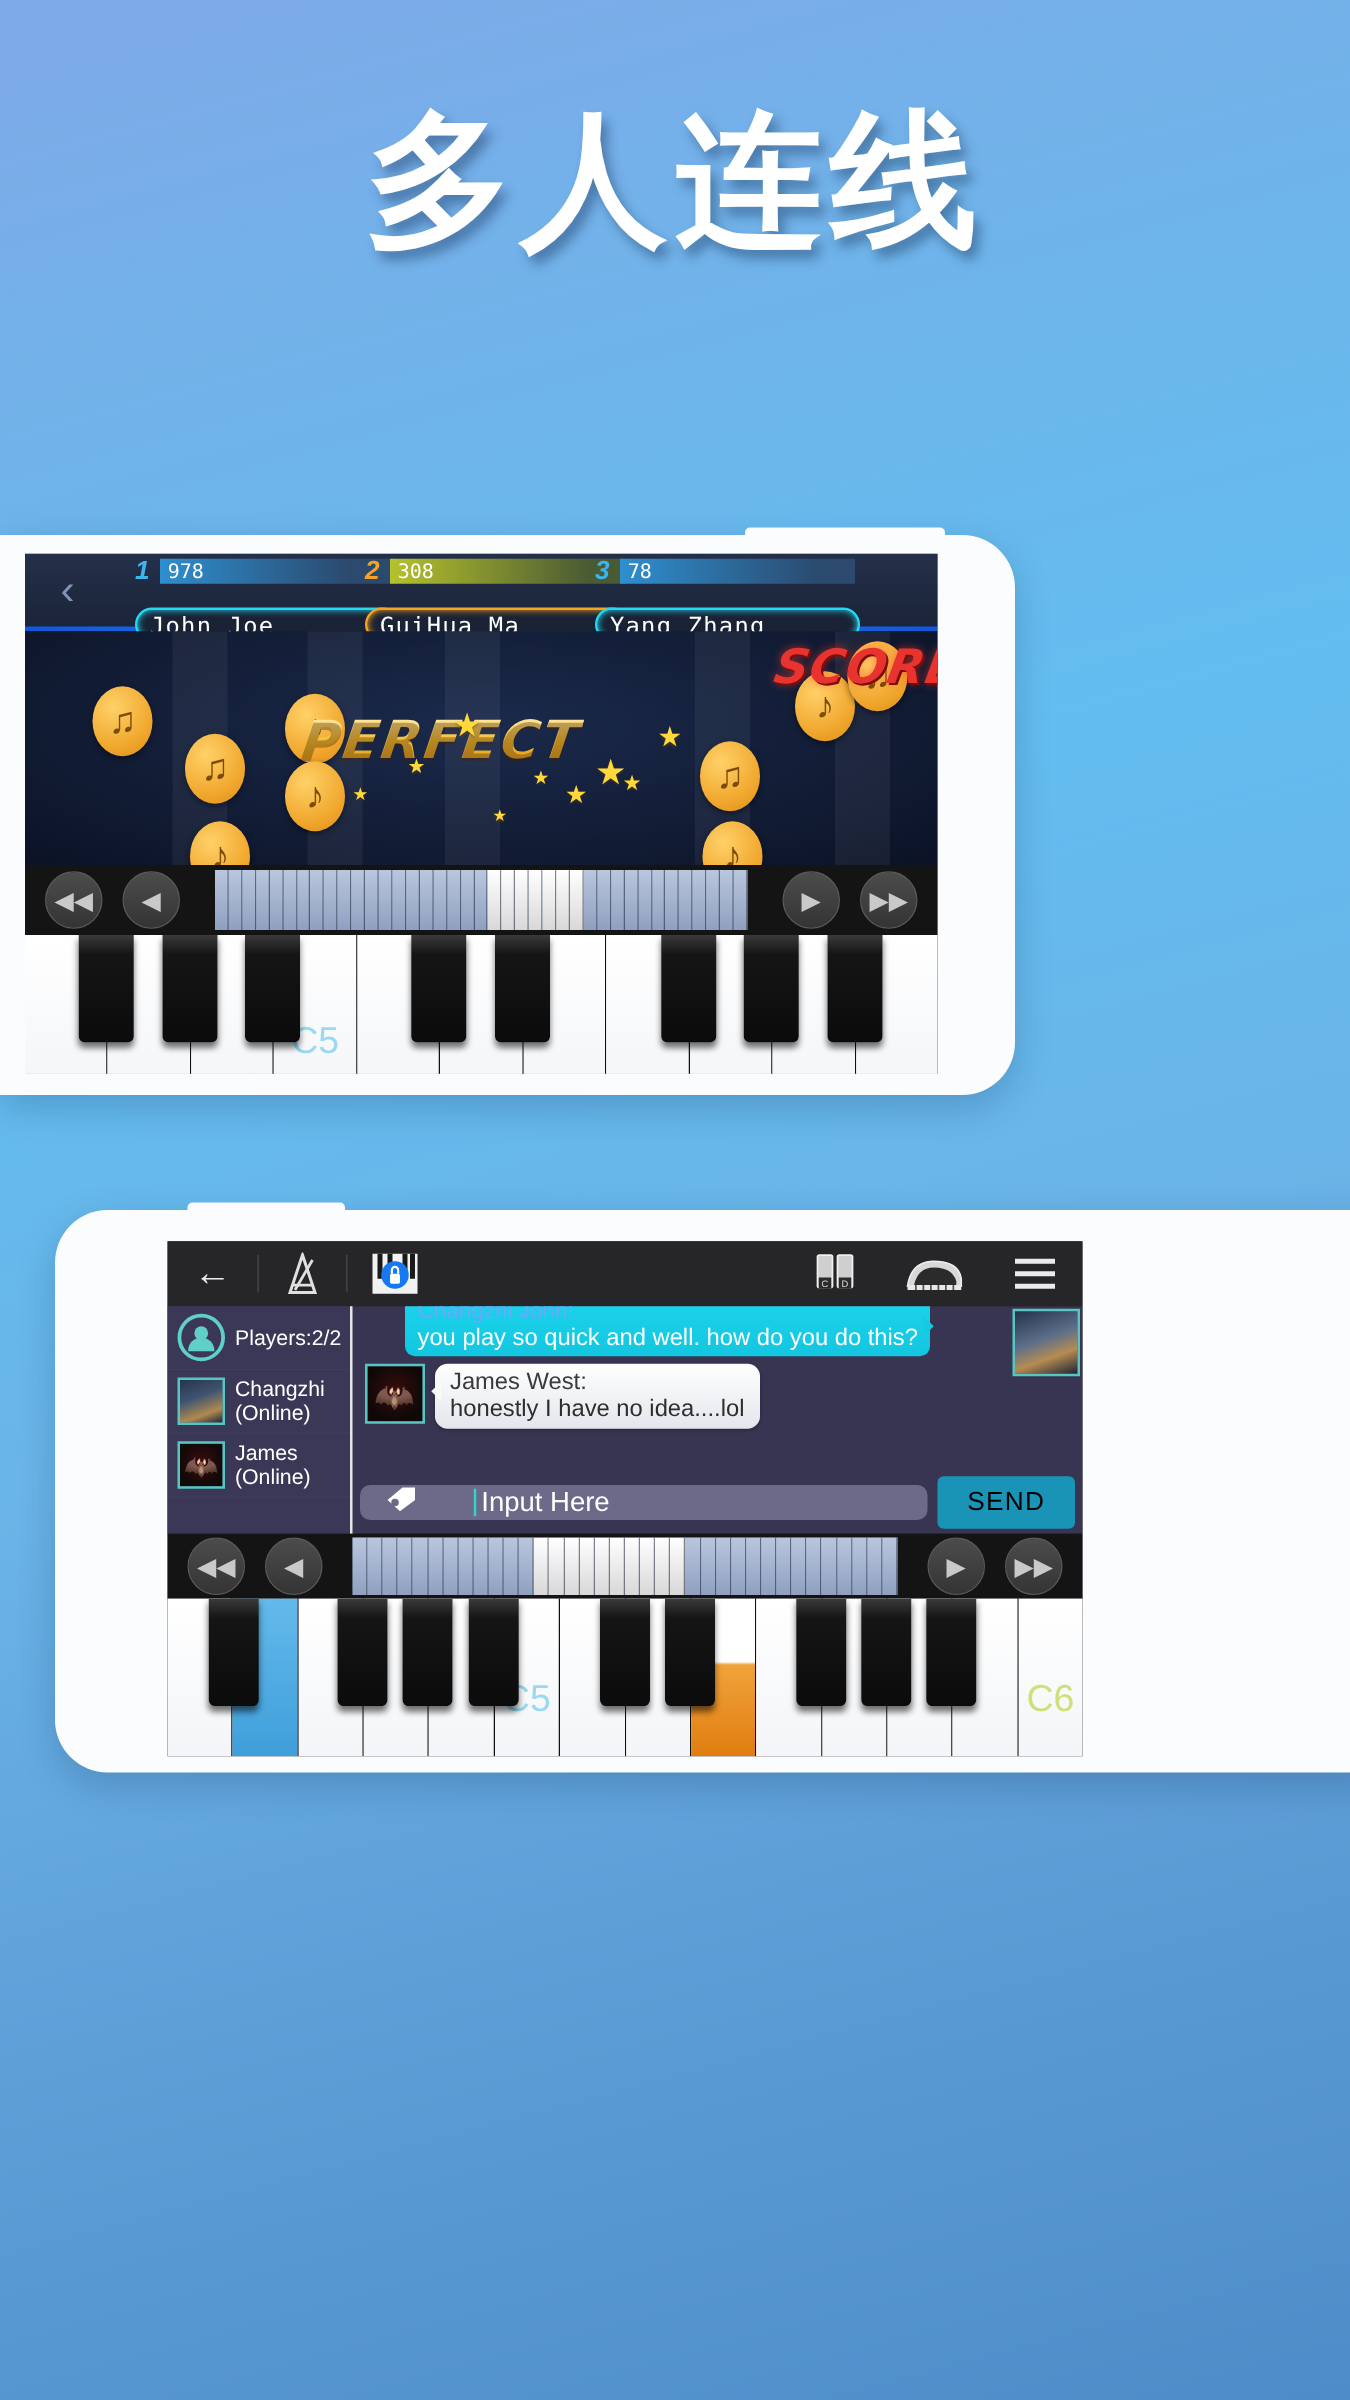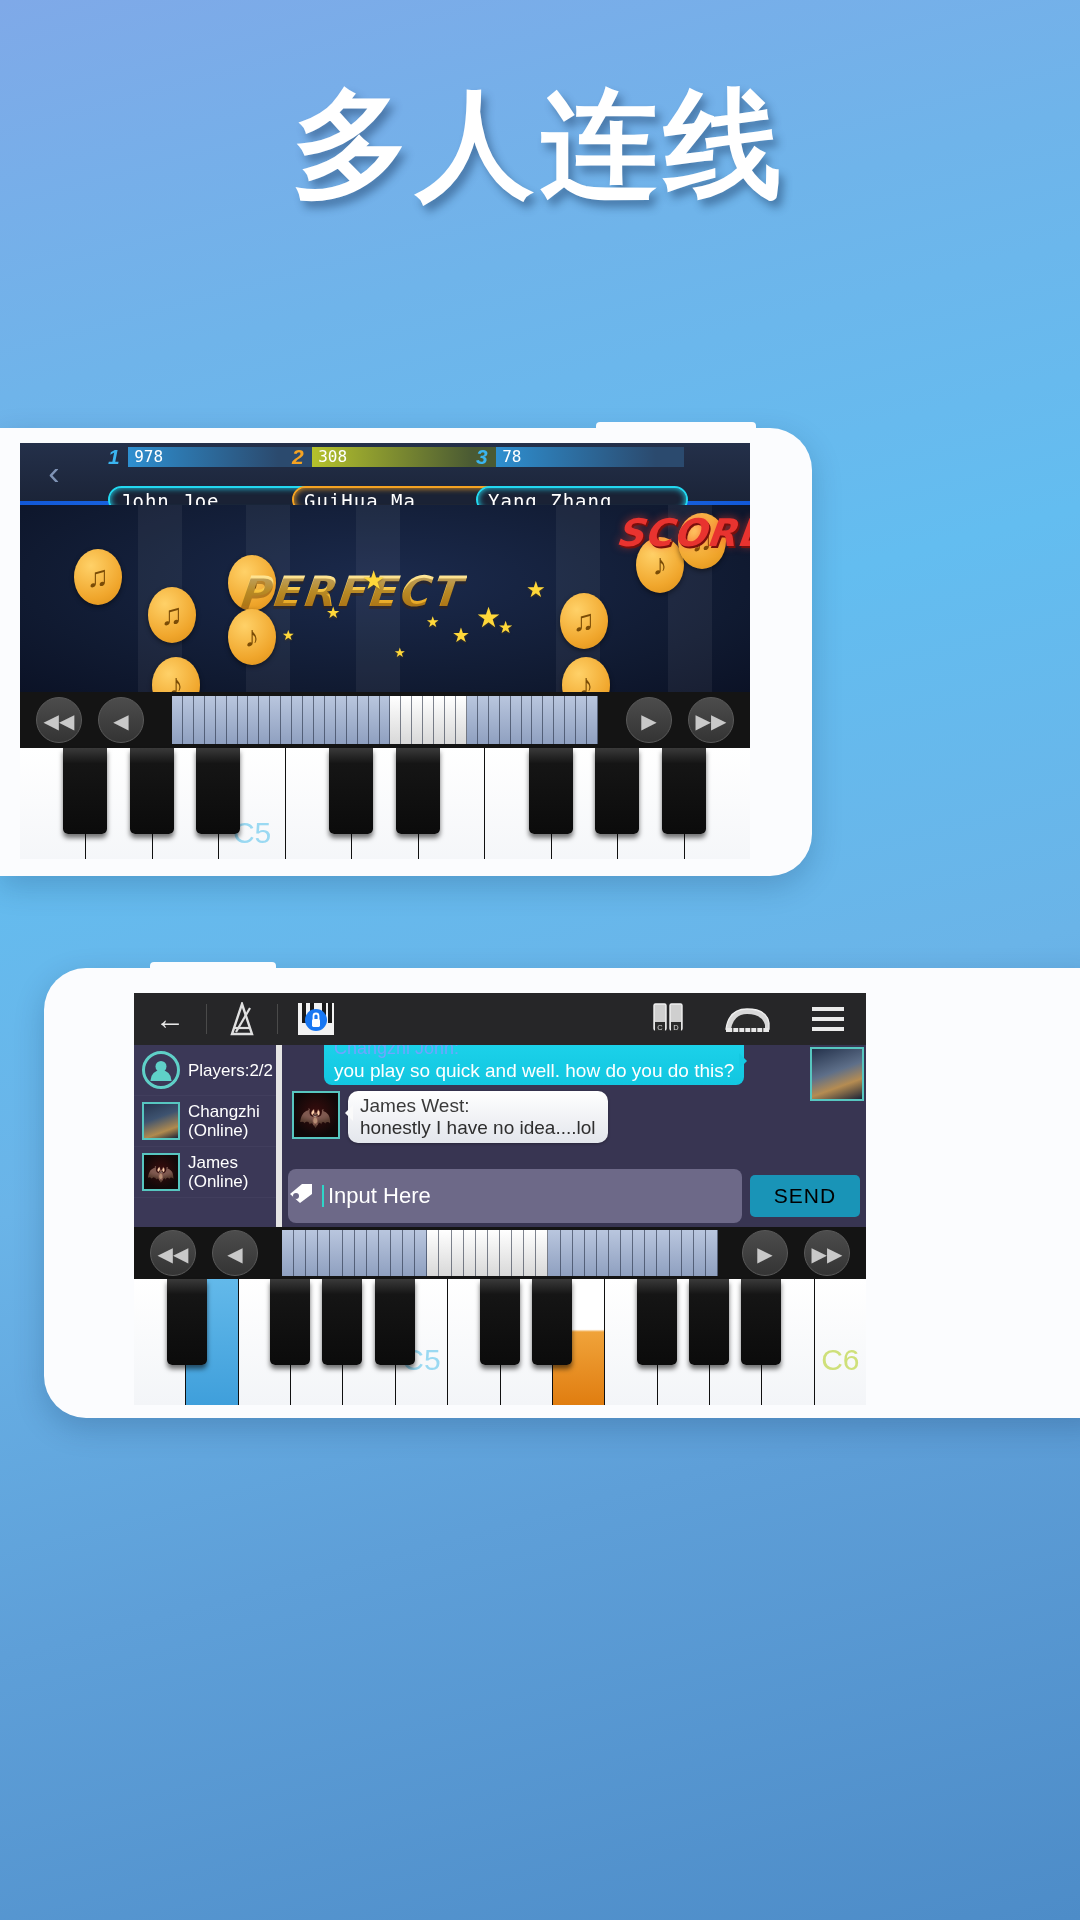--- a/index.html
+++ b/index.html
@@ -111,21 +111,21 @@
   
   #phone-bot{ left:44px; top:968px; width:1056px; height:450px; border-radius:42px 0 0 42px; }
   #phone-bot .notch{ position:absolute; left:106px; top:-6px; width:126px; height:12px; background:#fbfcfe; border-radius:4px;}
   .screen-bot{ position:absolute; left:134px; top:993px; width:732px; height:412px; background:#11101c; overflow:hidden; }
 
   .toolbar{ position:relative; height:52px; background:#262628; display:flex; align-items:center; }
   .tb-ico{ height:52px; display:flex; align-items:center; justify-content:center; color:#e8e8e8; }
   .tb-sep{ width:1px; height:30px; background:#4a4a4a; }
 
   .chatwrap{ position:relative; height:182px; background:#383552; display:flex; }
-  .players{ width:148px; background:#3b3857; border-right:6px solid #e5e5e5; }
+  .players{ width:148px; background:#3b3857; border-right:2px solid #e5e5e5; }
   .prow{ display:flex; align-items:center; padding:6px 8px; border-bottom:1px solid #55517040; }
   .pav{ width:38px; height:38px; border:2px solid #57c6c0; flex:none; overflow:hidden; }
   .pav.bat{ background:radial-gradient(circle at 50% 45%,#3a0d0d,#120909 70%); position:relative; }
   .pav.bat::after{ content:"🦇"; position:absolute; inset:0; font-size:22px; line-height:38px; text-align:center; color:#8d2b28; }
   .pav.cz{ background:linear-gradient(160deg,#27354f 0%,#3e5370 40%,#b08a4e 75%,#1c2437 100%); }
   .pcircle{ width:38px; height:38px; border-radius:50%; border:3px solid #5fd0c8; flex:none; position:relative; }
   .pcircle::before{ content:""; position:absolute; left:50%; top:7px; transform:translateX(-50%);
                     width:11px; height:11px; border-radius:50%; background:#5fd0c8; }
   .pcircle::after{ content:""; position:absolute; left:50%; bottom:5px; transform:translateX(-50%);
                    width:21px; height:11px; border-radius:11px 11px 0 0; background:#5fd0c8; }
@@ -141,21 +141,21 @@
   .bubble-cyan .sender{ color:#6fa5ff; font-size:18px; display:block; margin-bottom:1px; }
   .bubble-cyan::after{ content:""; position:absolute; right:-11px; top:18px; border:8px solid transparent; border-left-color:#14c9e2; }
   .bubble-white{ background:linear-gradient(180deg,#ffffff,#e3e6ec); border-radius:10px; padding:4px 12px;
                  color:#2e2e2e; font-size:19px; position:relative; box-shadow:0 1px 3px rgba(0,0,0,.3); }
   .bubble-white .sender{ display:block; color:#3a3a3a; font-size:19px; }
   .bubble-white::before{ content:""; position:absolute; left:-11px; top:14px; border:8px solid transparent; border-right-color:#fafafa; }
   .sidepic{ position:absolute; right:2px; top:2px; width:54px; height:54px; border:2px solid #57c6c0;
             background:linear-gradient(160deg,#24324c,#5e6f89 45%,#b58c52 70%,#1b2336); }
 
   .inputbar{ position:absolute; left:148px; right:0; bottom:4px; display:flex; align-items:center; padding:0 6px; }
-  .ifield{ flex:1; height:54px; background:#6d6988; border-radius:8px; display:flex; align-items:center; padding:0 0; }
+  .ifield{ flex:1; height:28px; background:#6d6988; border-radius:8px; display:flex; align-items:center; padding:0 20px;gap:37px; }
   .pen{ color:#fff; font-size:22px; margin-right:8px; }
   .iph{ color:#ffffff; font-size:22px; position:relative; padding-left:6px; }
   .iph::before{ content:""; position:absolute; left:0; top:2px; width:2px; height:22px; background:#2ed6c8; }
   .sendbtn{ margin-left:8px; width:110px; height:42px; background:#1994b7; border-radius:5px;
             color:#000000; font-size:21px; text-align:center; line-height:42px; letter-spacing:1px; }
 
   
   .transport.b{ height:52px; background:#141414; }
   .transport.b .minikb{ left:148px; right:148px; top:3px; height:46px; }
   .keys.b{ height:126px; }

